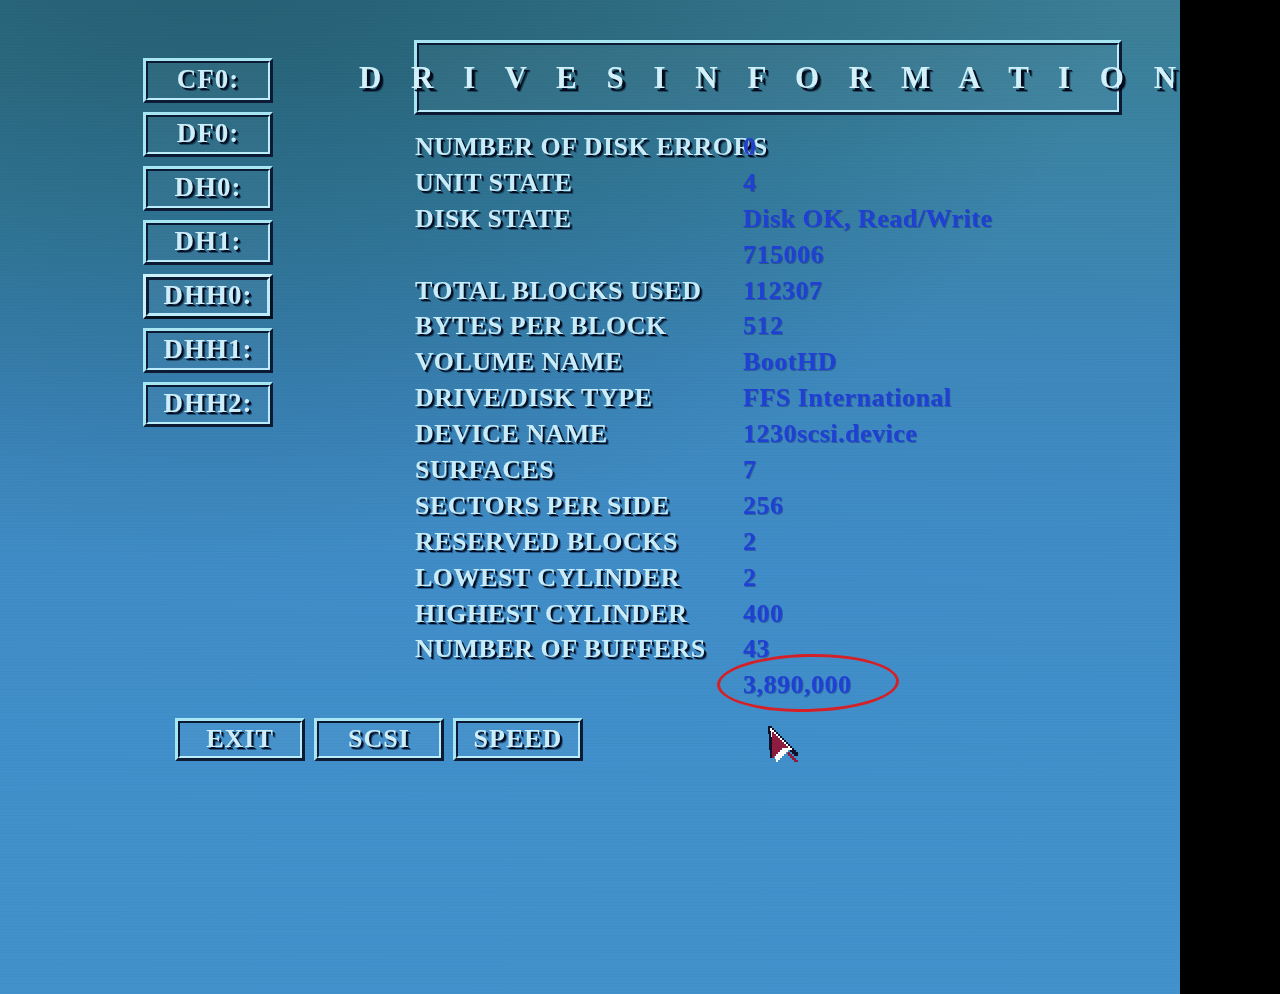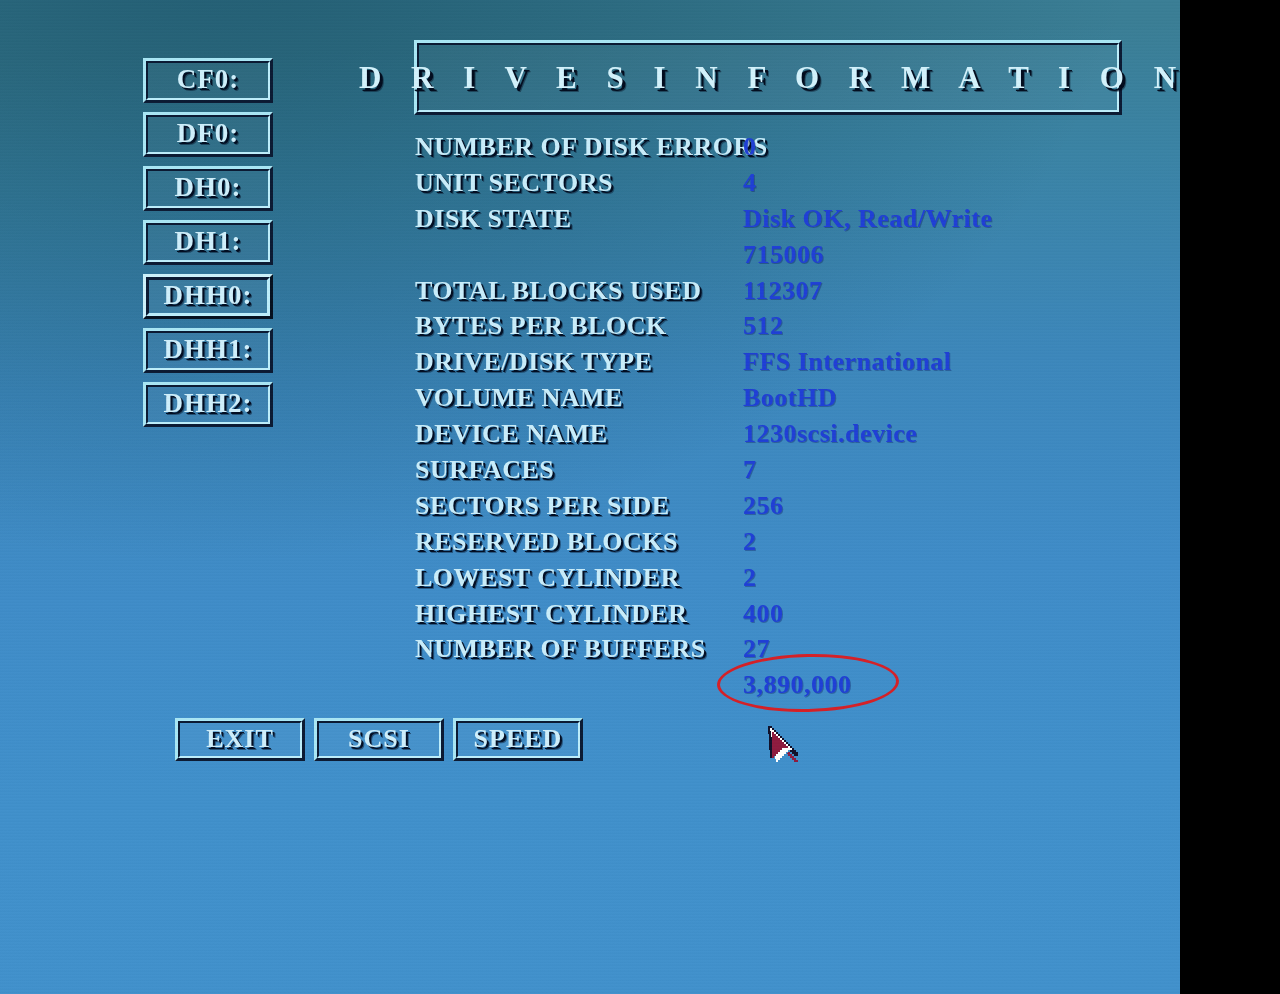--- a/index.html
+++ b/index.html
@@ -227,47 +227,47 @@
       <span id="title-text">D R I V E S   I N F O R M A T I O N</span>
     </div>
   </div>
 
   <div id="info-table">
       <div class="info-row">
         <span class="info-label">NUMBER OF DISK ERRORS</span>
         <span class="info-value">0</span>
       </div>
       <div class="info-row">
-        <span class="info-label">UNIT SECTORS</span>
+        <span class="info-label">UNIT STATE</span>
         <span class="info-value">4</span>
       </div>
       <div class="info-row">
         <span class="info-label">DISK STATE</span>
         <span class="info-value">Disk OK, Read/Write</span>
       </div>
       <div class="info-row">
         <span class="info-value">715006</span>
       </div>
       <div class="info-row">
         <span class="info-label">TOTAL BLOCKS USED</span>
         <span class="info-value">112307</span>
       </div>
       <div class="info-row">
         <span class="info-label">BYTES PER BLOCK</span>
         <span class="info-value">512</span>
       </div>
       <div class="info-row">
+        <span class="info-label">VOLUME NAME</span>
+        <span class="info-value">BootHD</span>
+      </div>
+      <div class="info-row">
         <span class="info-label">DRIVE/DISK TYPE</span>
         <span class="info-value">FFS International</span>
       </div>
       <div class="info-row">
-        <span class="info-label">VOLUME NAME</span>
-        <span class="info-value">BootHD</span>
-      </div>
-      <div class="info-row">
         <span class="info-label">DEVICE NAME</span>
         <span class="info-value">1230scsi.device</span>
       </div>
       <div class="info-row">
         <span class="info-label">SURFACES</span>
         <span class="info-value">7</span>
       </div>
       <div class="info-row">
         <span class="info-label">SECTORS PER SIDE</span>
         <span class="info-value">256</span>
@@ -279,21 +279,21 @@
       <div class="info-row">
         <span class="info-label">LOWEST CYLINDER</span>
         <span class="info-value">2</span>
       </div>
       <div class="info-row">
         <span class="info-label">HIGHEST CYLINDER</span>
         <span class="info-value">400</span>
       </div>
       <div class="info-row">
         <span class="info-label">NUMBER OF BUFFERS</span>
-        <span class="info-value">27</span>
+        <span class="info-value">43</span>
       </div>
       <div class="info-row">
         <span class="info-value">3,890,000</span>
       </div>
     </div>
 
   <div id="action-bar">
     <div class="gadget action-btn" id="btn-exit">
       <div class="inner">
         <span class="gadget-label">EXIT</span>

